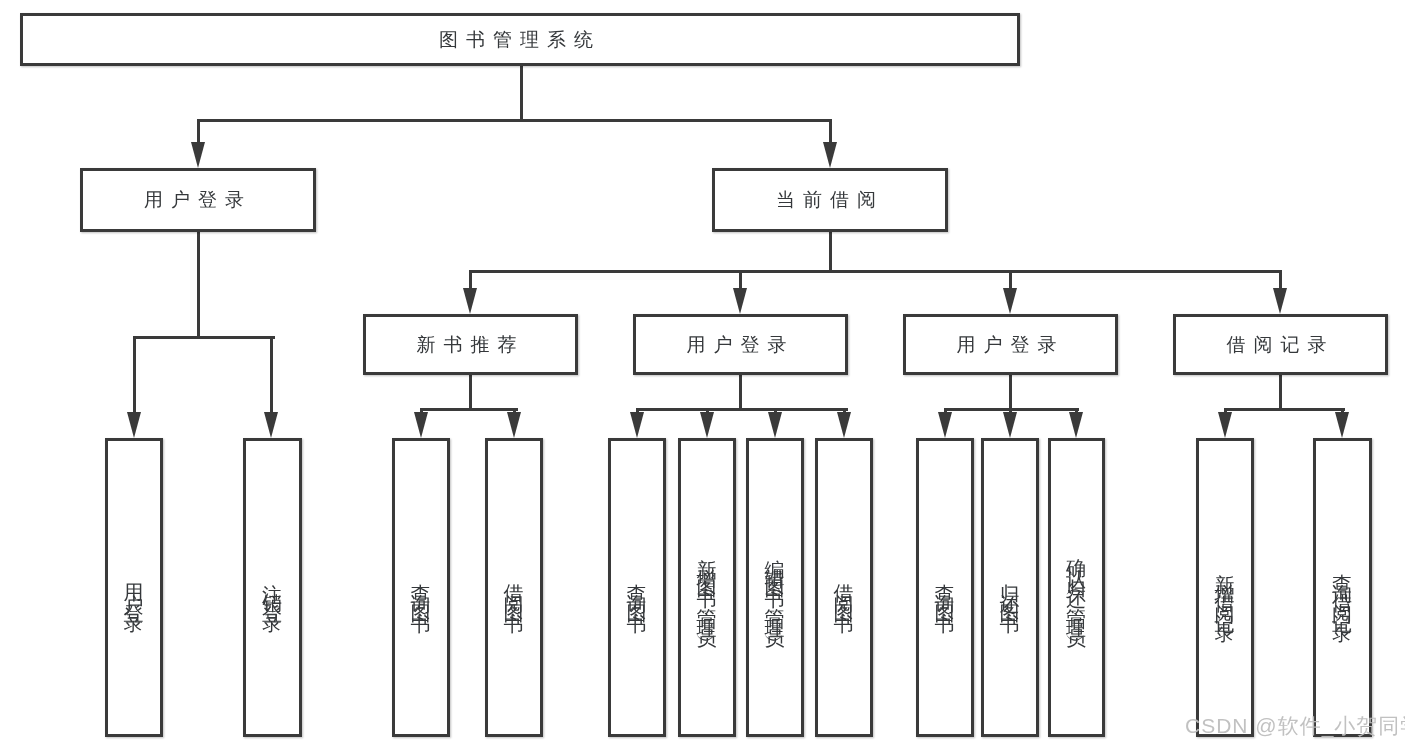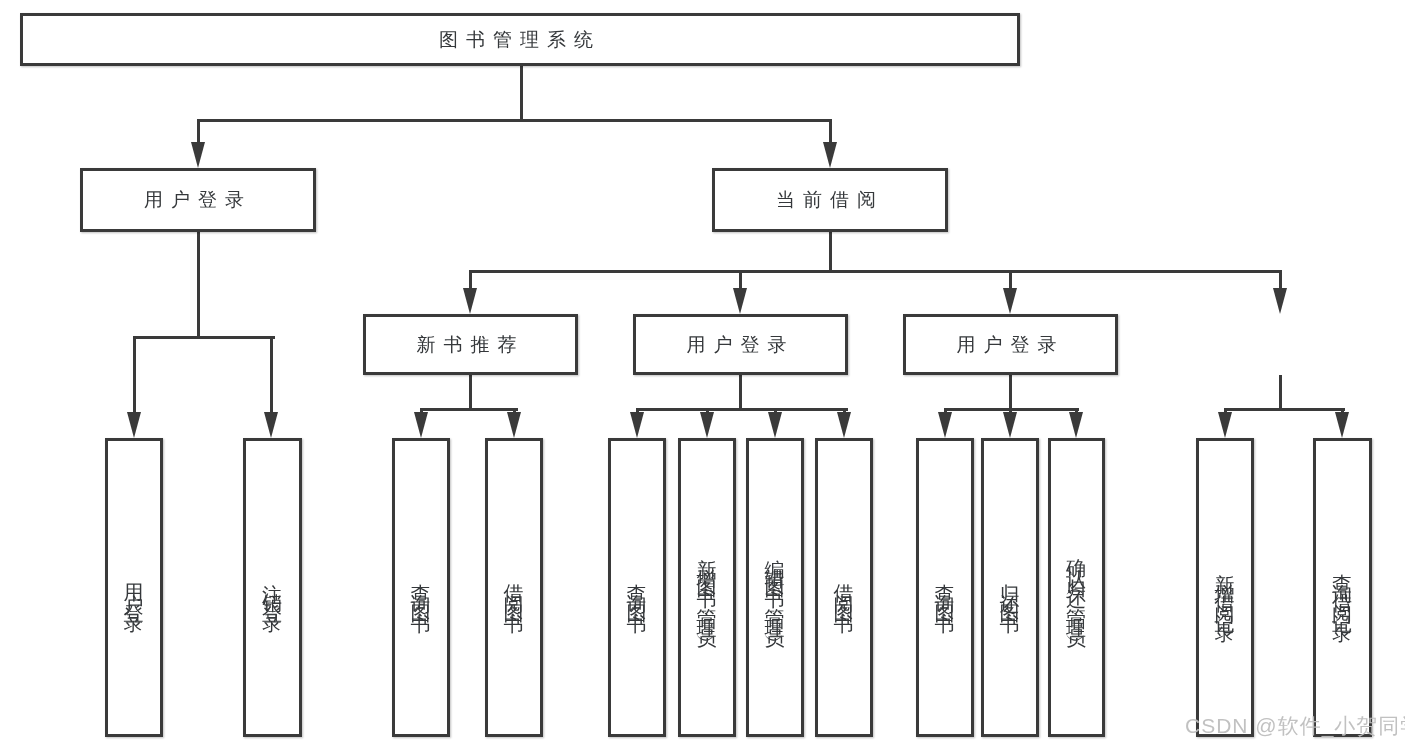--- a/index.html
+++ b/index.html
@@ -130,20 +130,23 @@
 
   <div class="hbox" style="left:363px;top:314px;width:215px;height:61px;">
     <span>新书推荐</span>
   </div>
   <div class="hbox" style="left:633px;top:314px;width:215px;height:61px;">
     <span>用户登录</span>
   </div>
   <div class="hbox" style="left:903px;top:314px;width:215px;height:61px;">
     <span>用户登录</span>
   </div>
+  <div class="hbox" style="left:1173px;top:314px;width:215px;height:61px;">
+    <span>借阅记录</span>
+  </div>
 
   <div class="vbox" style="left:105px;top:438px;width:58px;height:299px;">
     <span class="vtext">用户登录</span>
   </div>
   <div class="vbox" style="left:243px;top:438px;width:59px;height:299px;">
     <span class="vtext">注销登录</span>
   </div>
 
   <div class="vbox" style="left:392px;top:438px;width:58px;height:299px;">
     <span class="vtext">查询图书</span>

